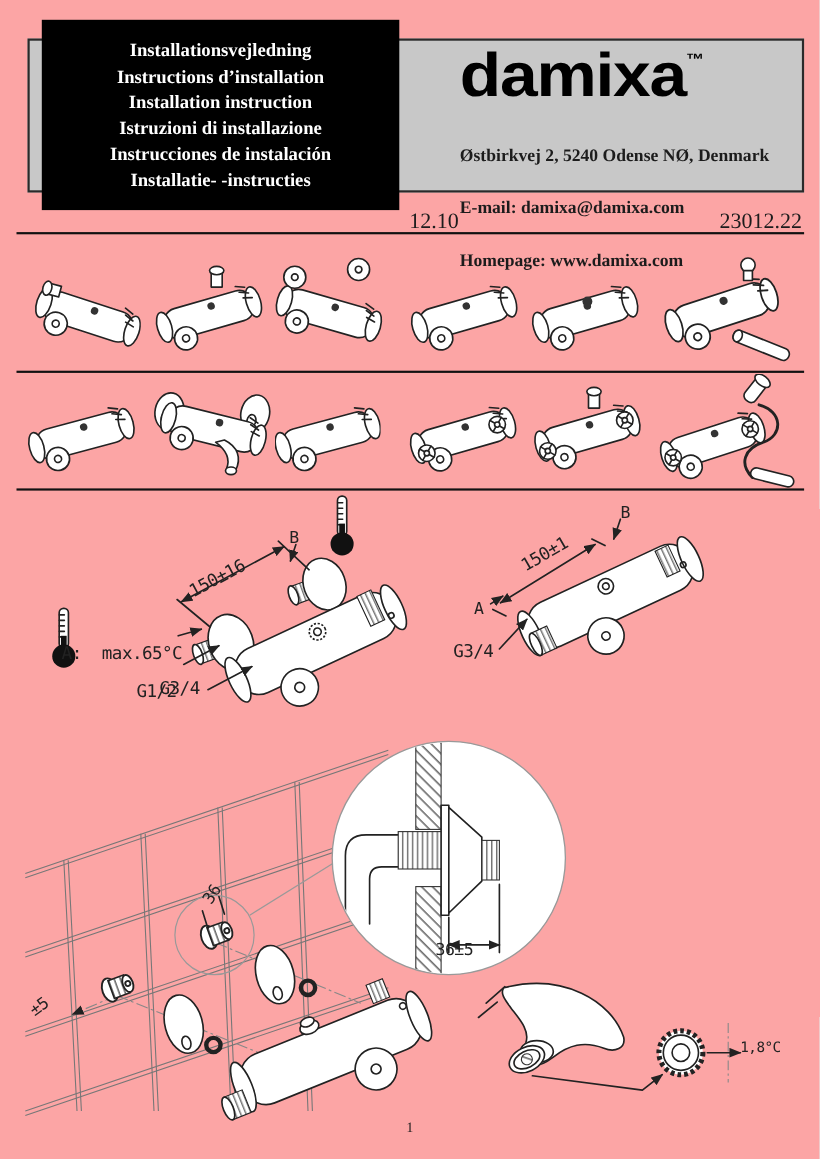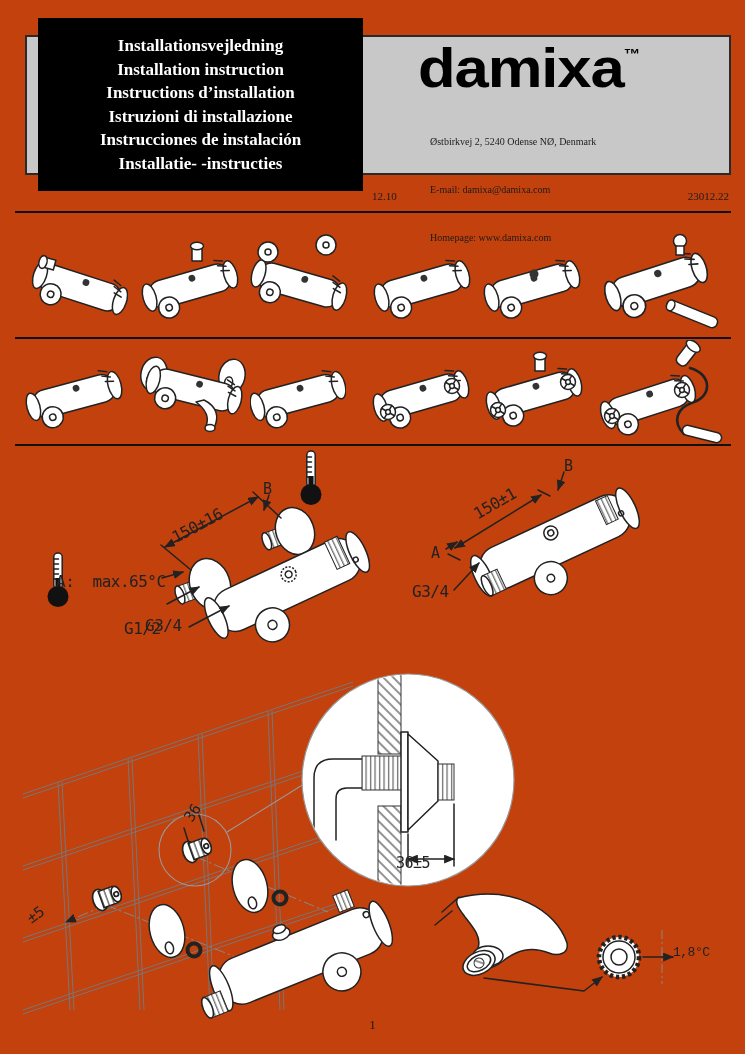--- a/index.html
+++ b/index.html
@@ -1,32 +1,32 @@
 <!DOCTYPE html>
 <html><head>
 <meta charset="utf-8">
 <style>
   html,body { margin:0; padding:0; background:#e8e8e8; }
-  .page { position:relative; width:745px; height:1054px; margin:0 auto; background:#c2410c;
+  .page { position:relative; width:745px; height:1054px; margin:0 auto; background:#fca5a5;
           font-family:"Liberation Serif", serif; color:#1c1c1c; overflow:hidden; }
   .abs { position:absolute; }
 
   
   .band { position:absolute; left:25px; top:35px; width:706px; height:140px;
           background:#c8c8c8; border:2px solid #2a2a2a; box-sizing:border-box; }
   .titlebox { position:absolute; left:38px; top:18px; width:325px; height:173px; background:#000;
               color:#fff; display:flex; flex-direction:column; justify-content:center;
               text-align:center; font-weight:bold; font-size:17px; line-height:23.5px; }
   .brand { position:absolute; left:418px; top:40px; font-family:"Liberation Sans",sans-serif;
            font-weight:bold; font-size:56px; letter-spacing:-1px; transform:scaleX(1.1);
            transform-origin:left top; line-height:1; color:#000; white-space:nowrap; }
   .brand sup { font-size:15px; vertical-align:28px; letter-spacing:0; }
-  .address { position:absolute; left:430px; top:102px; font-weight:normal; font-size:10px;
+  .address { position:absolute; left:418px; top:102px; font-weight:bold; font-size:16px;
              line-height:16px; white-space:pre; }
-  .docnum { position:absolute; top:190px; font-size:11px; }
+  .docnum { position:absolute; top:190px; font-size:20px; }
   .rule { position:absolute; left:15px; width:716px; background:#111; height:2px; }
 
   
   .s  { fill:none; stroke:#222; stroke-width:1.5; stroke-linecap:round; stroke-linejoin:round; }
   .sf { fill:#fff; stroke:#222; stroke-width:1.5; stroke-linejoin:round; }
   .cl { stroke:#888; stroke-width:1; fill:none; stroke-dasharray:11,3,2.5,3; }
   .thumb { position:absolute; }
   .thumb svg { display:block; }
 
   
@@ -83,22 +83,22 @@
         <ellipse rx="13" ry="17" class="sf"></ellipse>
         <ellipse cx="-2" cy="7" rx="4" ry="5.5" class="sf"></ellipse>
       </g>
     </defs>
   </svg>
 
   <div class="band"></div>
 
   <div class="titlebox">
     <div>Installationsvejledning</div>
+    <div>Instructions d’installation</div>
     <div>Installation instruction</div>
-    <div>Instructions d’installation</div>
     <div>Istruzioni di installazione</div>
     <div>Instrucciones de instalación</div>
     <div>Installatie- -instructies</div>
   </div>
 
   <div class="brand"><span>damixa</span><sup>™</sup></div>
 
   <div class="address">
     <div>Østbirkvej 2, 5240 Odense NØ, Denmark</div>
     <div>E-mail: damixa@damixa.com</div>
@@ -279,21 +279,21 @@
       <path class="s" d="M46,104 l12,6 M136,40 l12,6"></path>
       <line x1="53" y1="98" x2="139" y2="45" class="s" marker-start="url(#ah)" marker-end="url(#ah)"></line>
       <line x1="162" y1="22" x2="156" y2="40" class="s" marker-end="url(#ah)"></line>
       <line x1="44" y1="99" x2="55" y2="92" class="s" marker-end="url(#ah)"></line>
       <line x1="52" y1="140" x2="77" y2="113" class="s" marker-end="url(#ah)"></line>
     </svg>
   </div>
 
   <span class="lbl" style="left:263px;top:480px;font-size:15px;">B</span>
   <span class="lbl" style="left:170px;top:516px;transform:rotate(-28deg);">150±16</span>
-  <span class="lbl" style="left:56px;top:572px;">A:  max.65°C</span>
+  <span class="lbl" style="left:56px;top:584px;">A:  max.65°C</span>
   <span class="lbl" style="left:124px;top:619px;">G1/2</span>
   <span class="lbl" style="left:145px;top:616px;">G3/4</span>
   <span class="lbl" style="left:564px;top:457px;font-size:15px;">B</span>
   <span class="lbl" style="left:472px;top:494px;transform:rotate(-30deg);">150±1</span>
   <span class="lbl" style="left:431px;top:544px;font-size:15px;">A</span>
   <span class="lbl" style="left:412px;top:582px;">G3/4</span>
 
   <div class="abs" style="left:18px;top:660px;">
     <svg width="714" height="362" viewBox="0 0 714 362">
 
@@ -372,17 +372,17 @@
           <circle r="8" class="s"></circle>
       </g>
       <path d="M644,270 V324" stroke="#888" stroke-width="1" fill="none" stroke-dasharray="9,3,2,3"></path>
       <line x1="625" y1="297" x2="655" y2="297" class="s" marker-end="url(#ah)"></line>
     </svg>
   </div>
 
   <span class="lbl" style="left:184px;top:804px;transform:rotate(-57deg);font-size:15px;">36</span>
   <span class="lbl" style="left:396px;top:842px;font-size:15px;margin-top:12px;">36±5</span>
   <span class="lbl" style="left:27px;top:906px;transform:rotate(-36deg);font-size:15px;">±5</span>
-  <span class="lbl" style="left:673px;top:945px;font-size:13px;font-family:Liberation Mono, monospace;">1,8°C</span>
+  <span class="lbl" style="left:673px;top:945px;font-size:13px;">1,8°C</span>
 
   <div class="pagenum">1</div>
 
 </div>
 
 </body></html>

